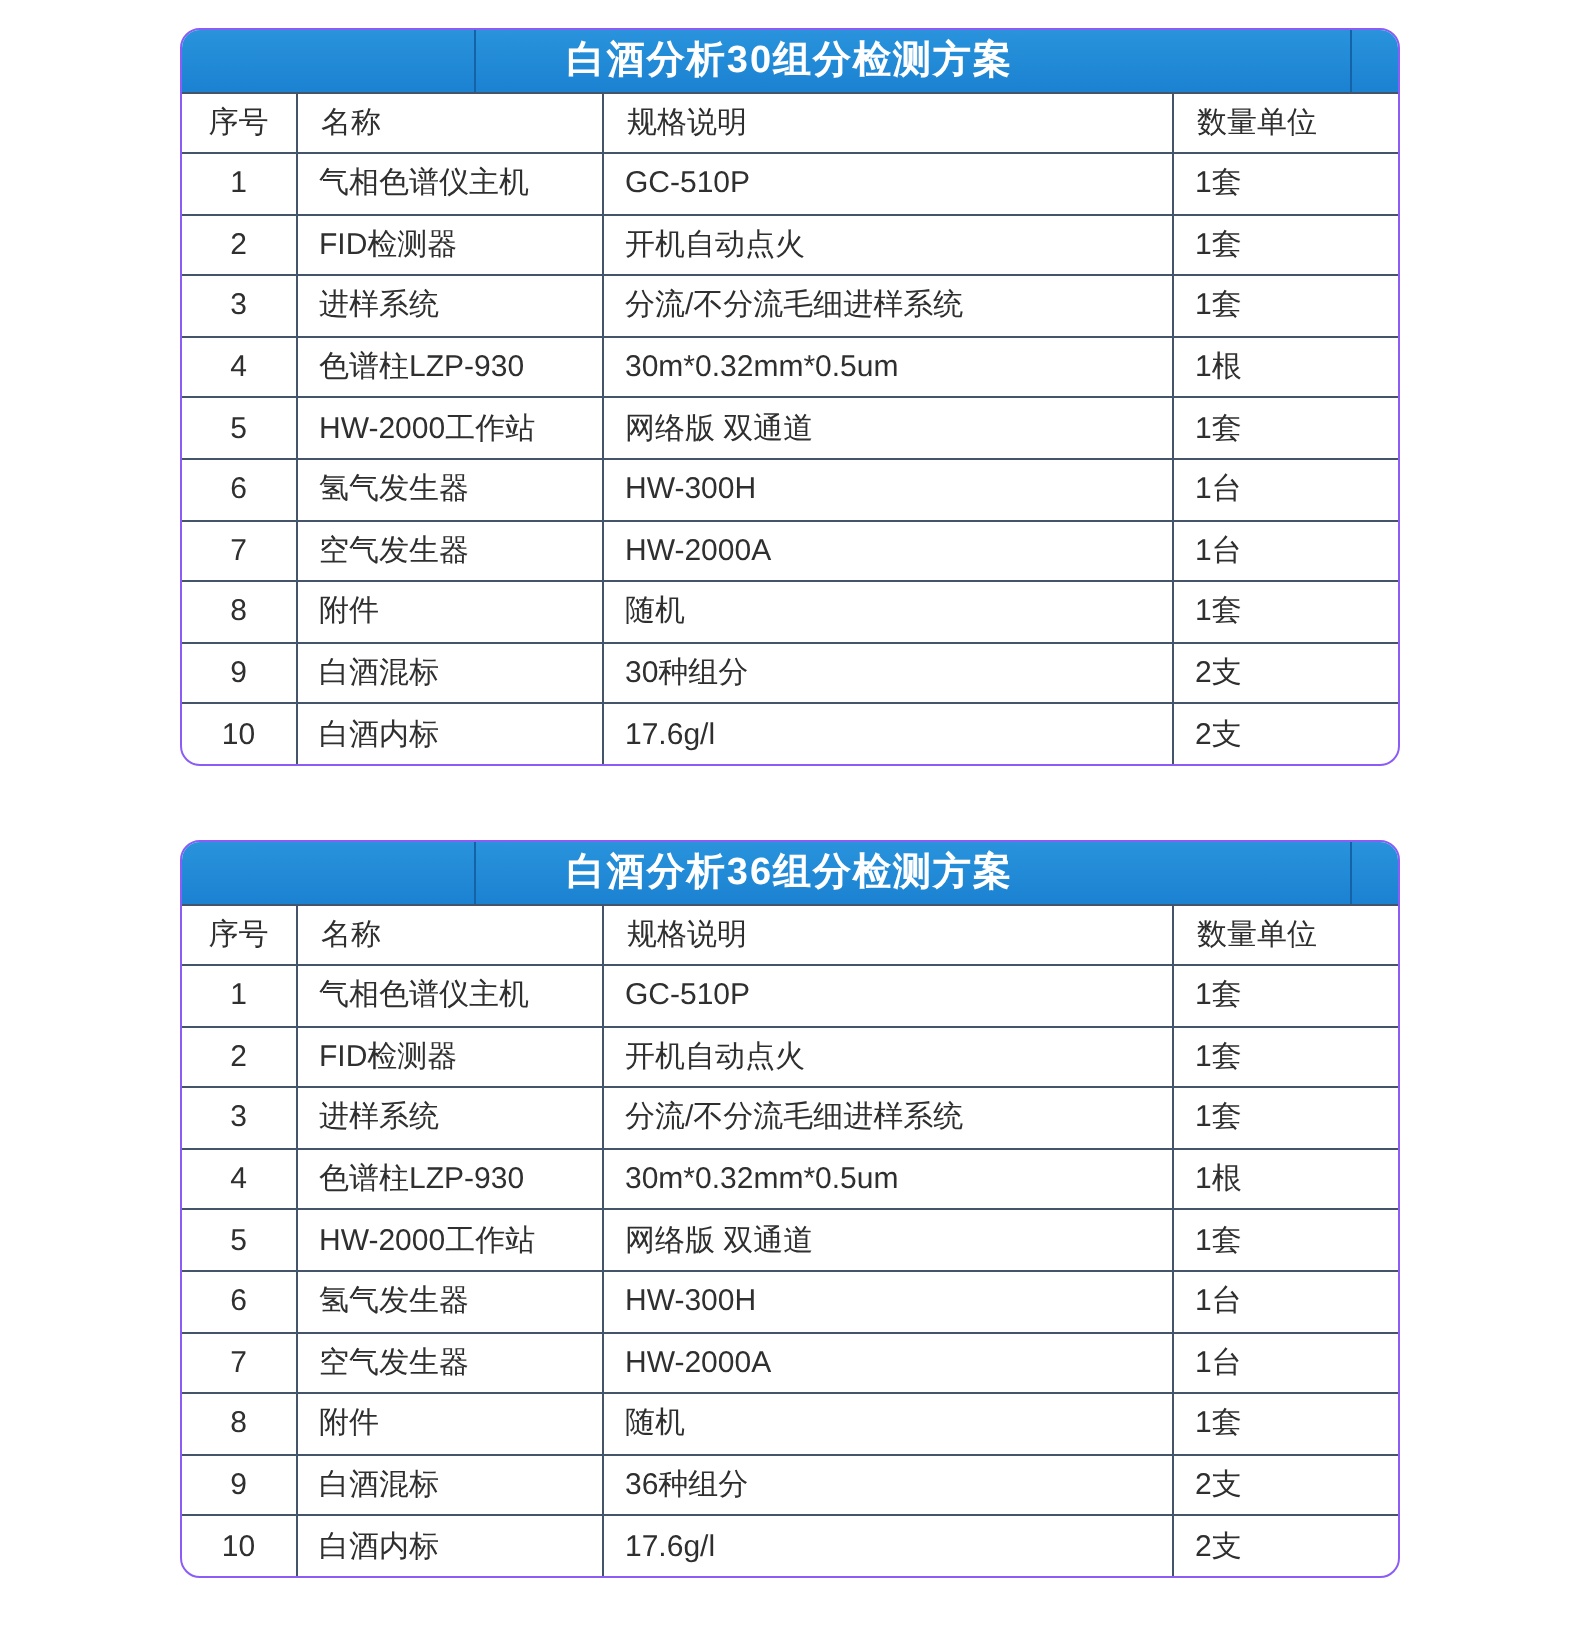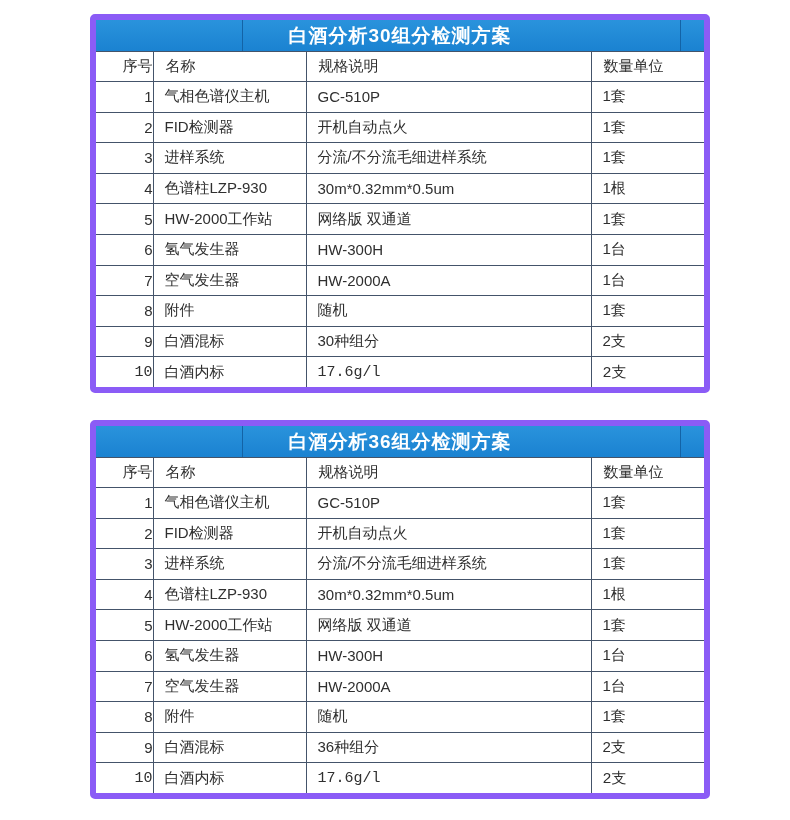--- a/index.html
+++ b/index.html
@@ -12,22 +12,22 @@
     background: #ffffff;
     position: relative;
     font-family: "Liberation Sans", "DejaVu Sans", sans-serif;
     color: #2f2f2f;
   }
   .card {
     position: absolute;
     left: 90px;
     width: 608px;
     background: #ffffff;
-    border: 6px solid #8b5cf6;
-    border-radius: 5px;
+    border: 1px solid #8b5cf6;
+    border-radius: 10px;
     overflow: hidden;
   }
   #card-0 { top: 14px; }
   #card-1 { top: 420px; }
 
   .band {
     position: relative;
     height: 31px;
     background: linear-gradient(180deg, #2a93dc 0%, #1a82d1 100%);
     border-bottom: 1px solid #44546a;
@@ -73,24 +73,24 @@
     white-space: nowrap;
   }
   th { height: 29px; padding-left: 12px; }
   td { height: 29.6px; }
 
   th:first-child, td:first-child {
     text-align: center;
     padding: 0;
   }
   
-  tr > :first-child { border-left: none; text-align: right; }
+  tr > :first-child { border-left: none; }
   tr > :last-child  { border-right: none; }
   thead tr:first-child > * { border-top: none; }
-  tbody tr:last-child > *  { border-bottom: none; font-family: Liberation Mono, monospace; }
+  tbody tr:last-child > *  { border-bottom: none; }
 </style>
 </head>
 <body>
 
 <main>
 
   <section class="card" id="card-0">
     <div class="band">
       <span class="band-line pos-1"></span>
       <span class="band-line pos-2"></span>

